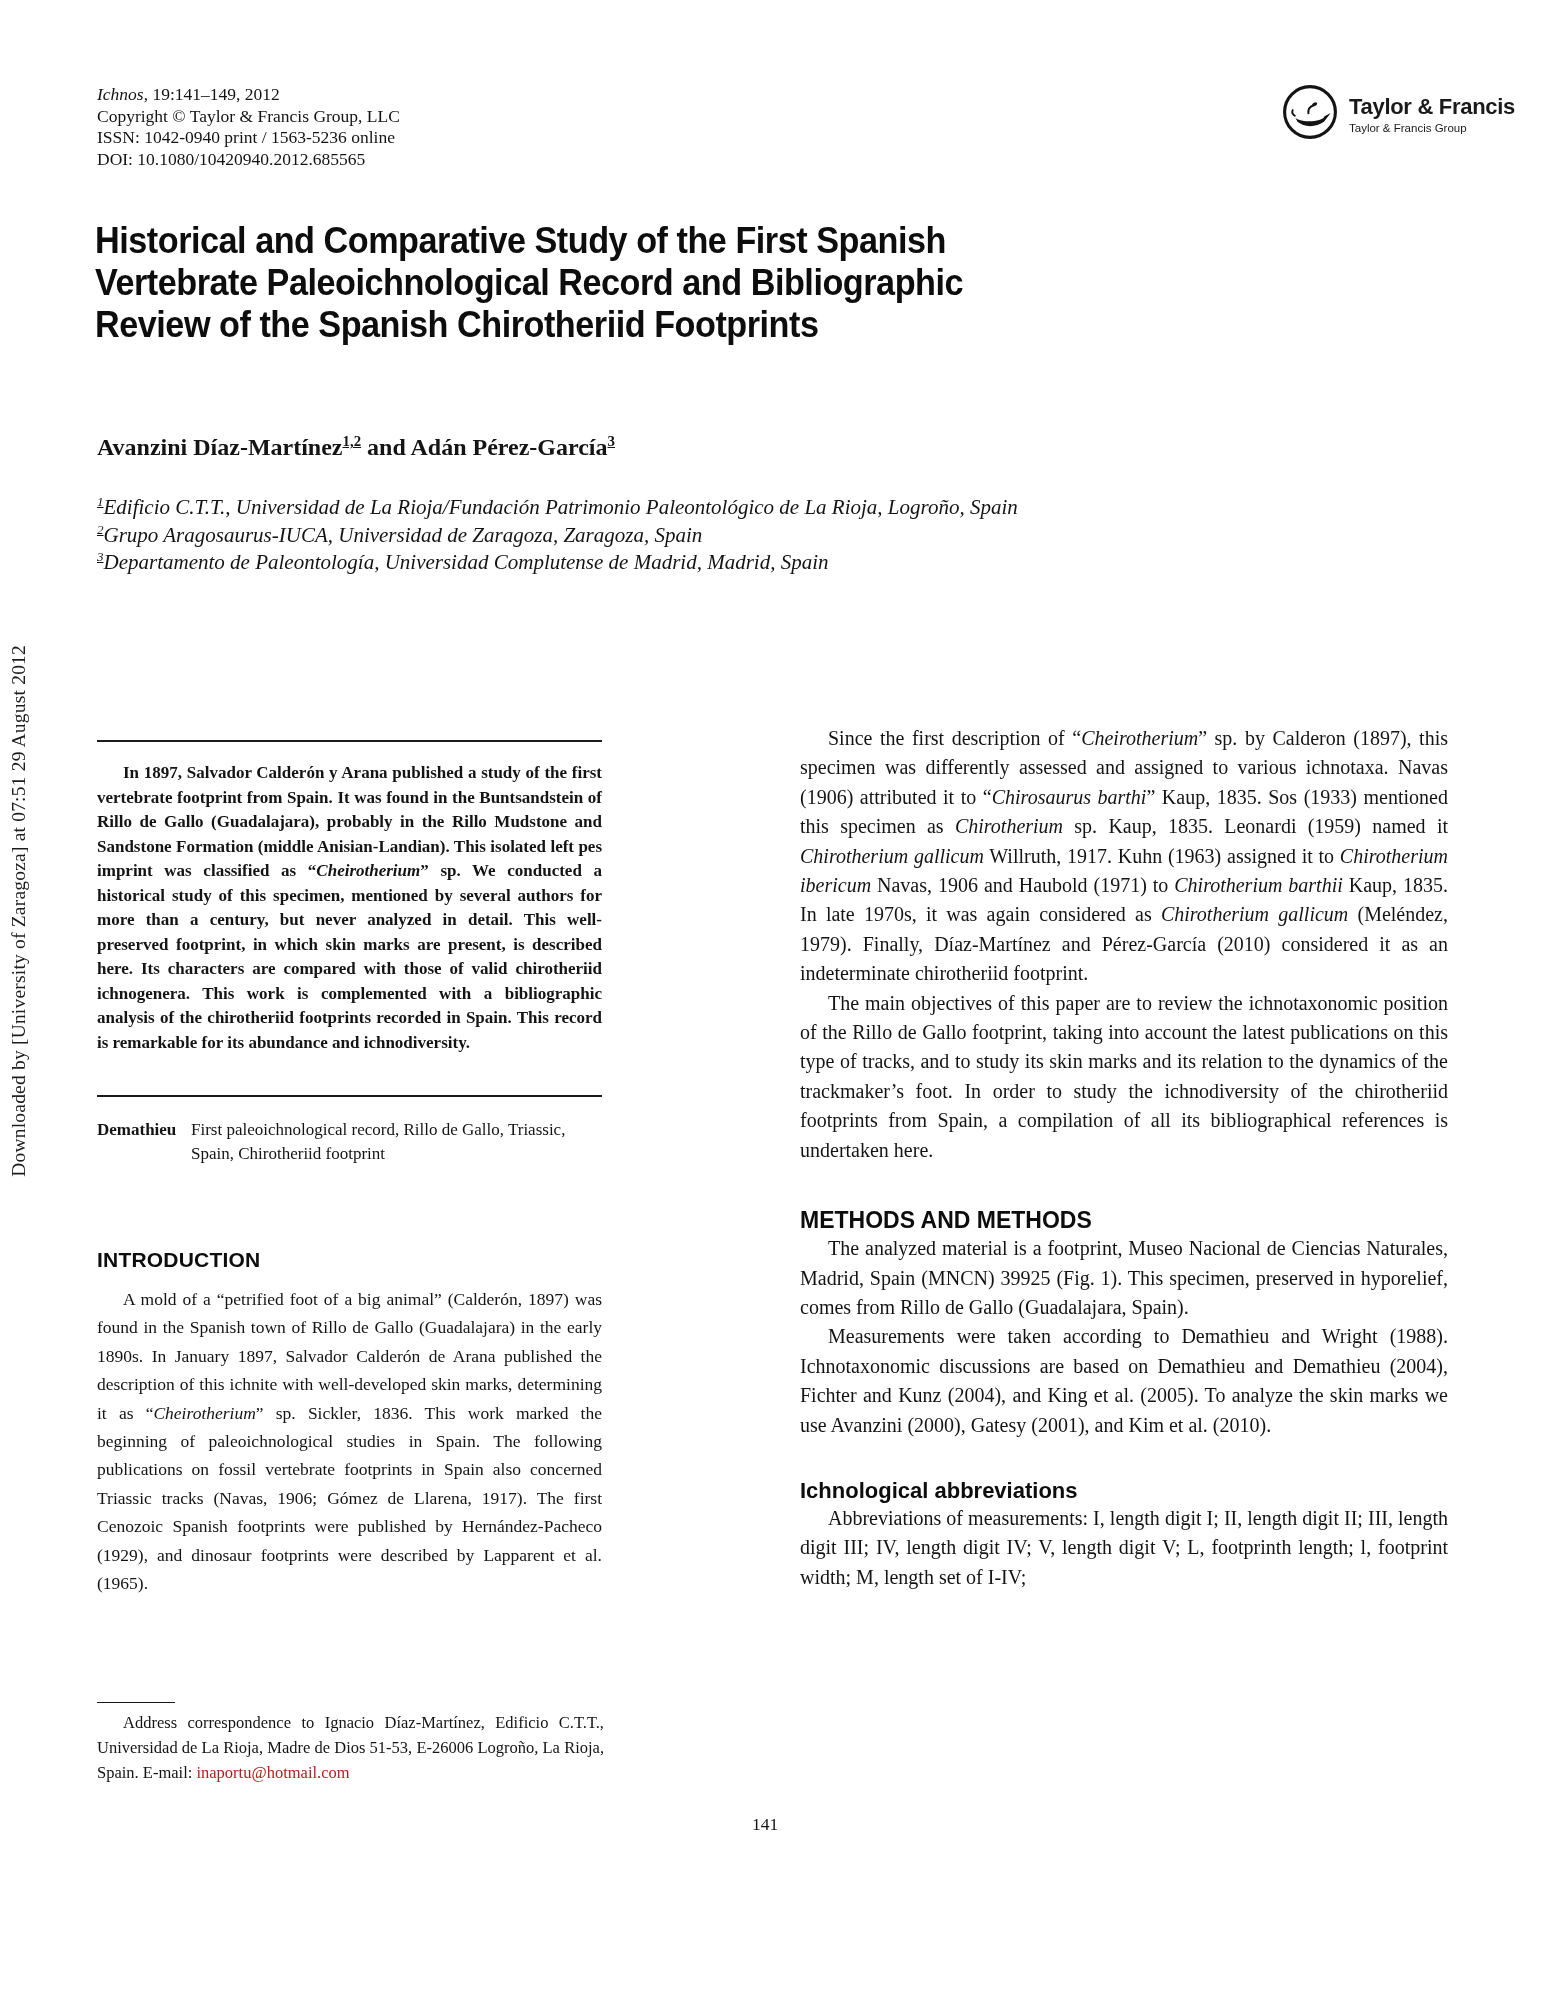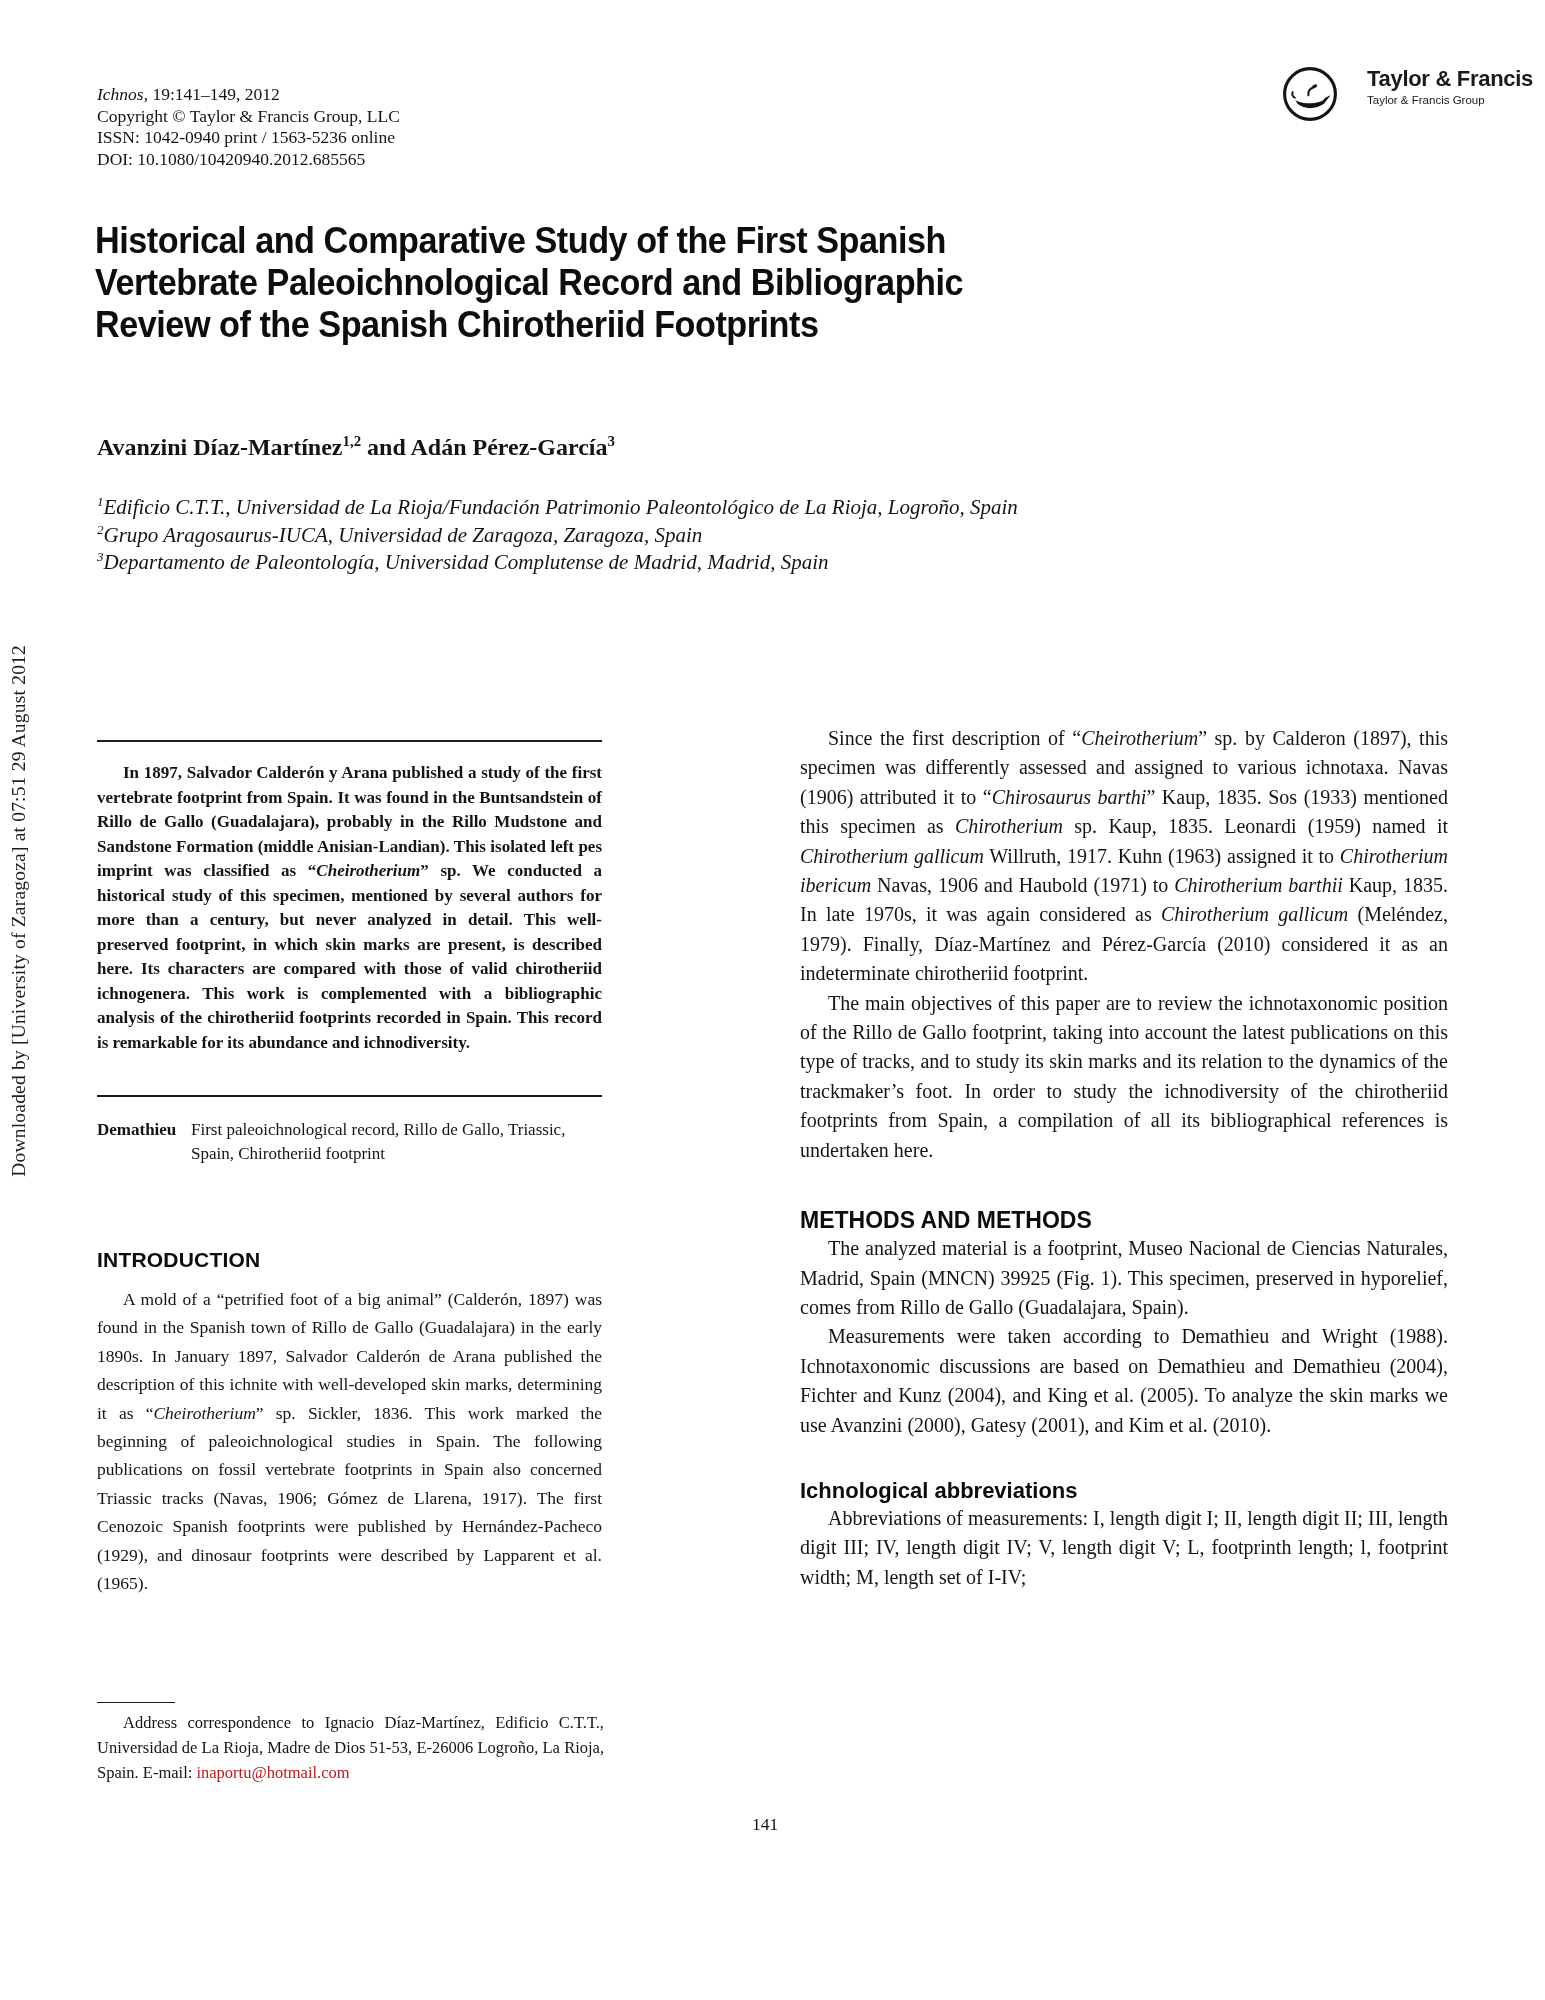--- a/index.html
+++ b/index.html
@@ -1,30 +1,30 @@
 <!DOCTYPE html>
 <html><head>
 <meta charset="utf-8">
 <style>
   html,body{margin:0;padding:0;background:#fff;}
   .page{
     position:relative;width:1545px;height:2000px;background:#ffffff;
     font-family:"Liberation Serif",serif;color:#141414;overflow:hidden;
   }
-  sup{font-size:62%;vertical-align:super;line-height:0;}
+  sup{font-size:62%;vertical-align:super;line-height:0;text-decoration:underline;}
 
   .watermark{
     position:absolute;left:8px;top:645px;
     writing-mode:vertical-rl;transform:rotate(180deg);
     font-size:19.5px;color:#1c1c1c;letter-spacing:.2px;white-space:nowrap;
   }
 
   .header-meta{position:absolute;left:97px;top:84px;font-size:17.5px;line-height:21.5px;}
 
-  .logo{position:absolute;left:1282px;top:66px;display:flex;gap:29px;}
+  .logo{position:absolute;left:1282px;top:84px;display:flex;align-items:center;gap:11px;}
   .logo-text{font-family:"Liberation Sans",sans-serif;color:#1a1a1a;}
   .logo-name{font-size:22px;letter-spacing:-0.3px;font-weight:bold;}
   .logo-group{font-size:11.5px;margin-top:2px;}
 
   .title{
     position:absolute;left:95px;top:196px;width:1180px;
     font-family:"Liberation Sans",sans-serif;font-weight:bold;
     font-size:36px;line-height:42px;letter-spacing:-0.5px;
     transform:scaleX(0.95);transform-origin:0 0;color:#0d0d0d;
   }

